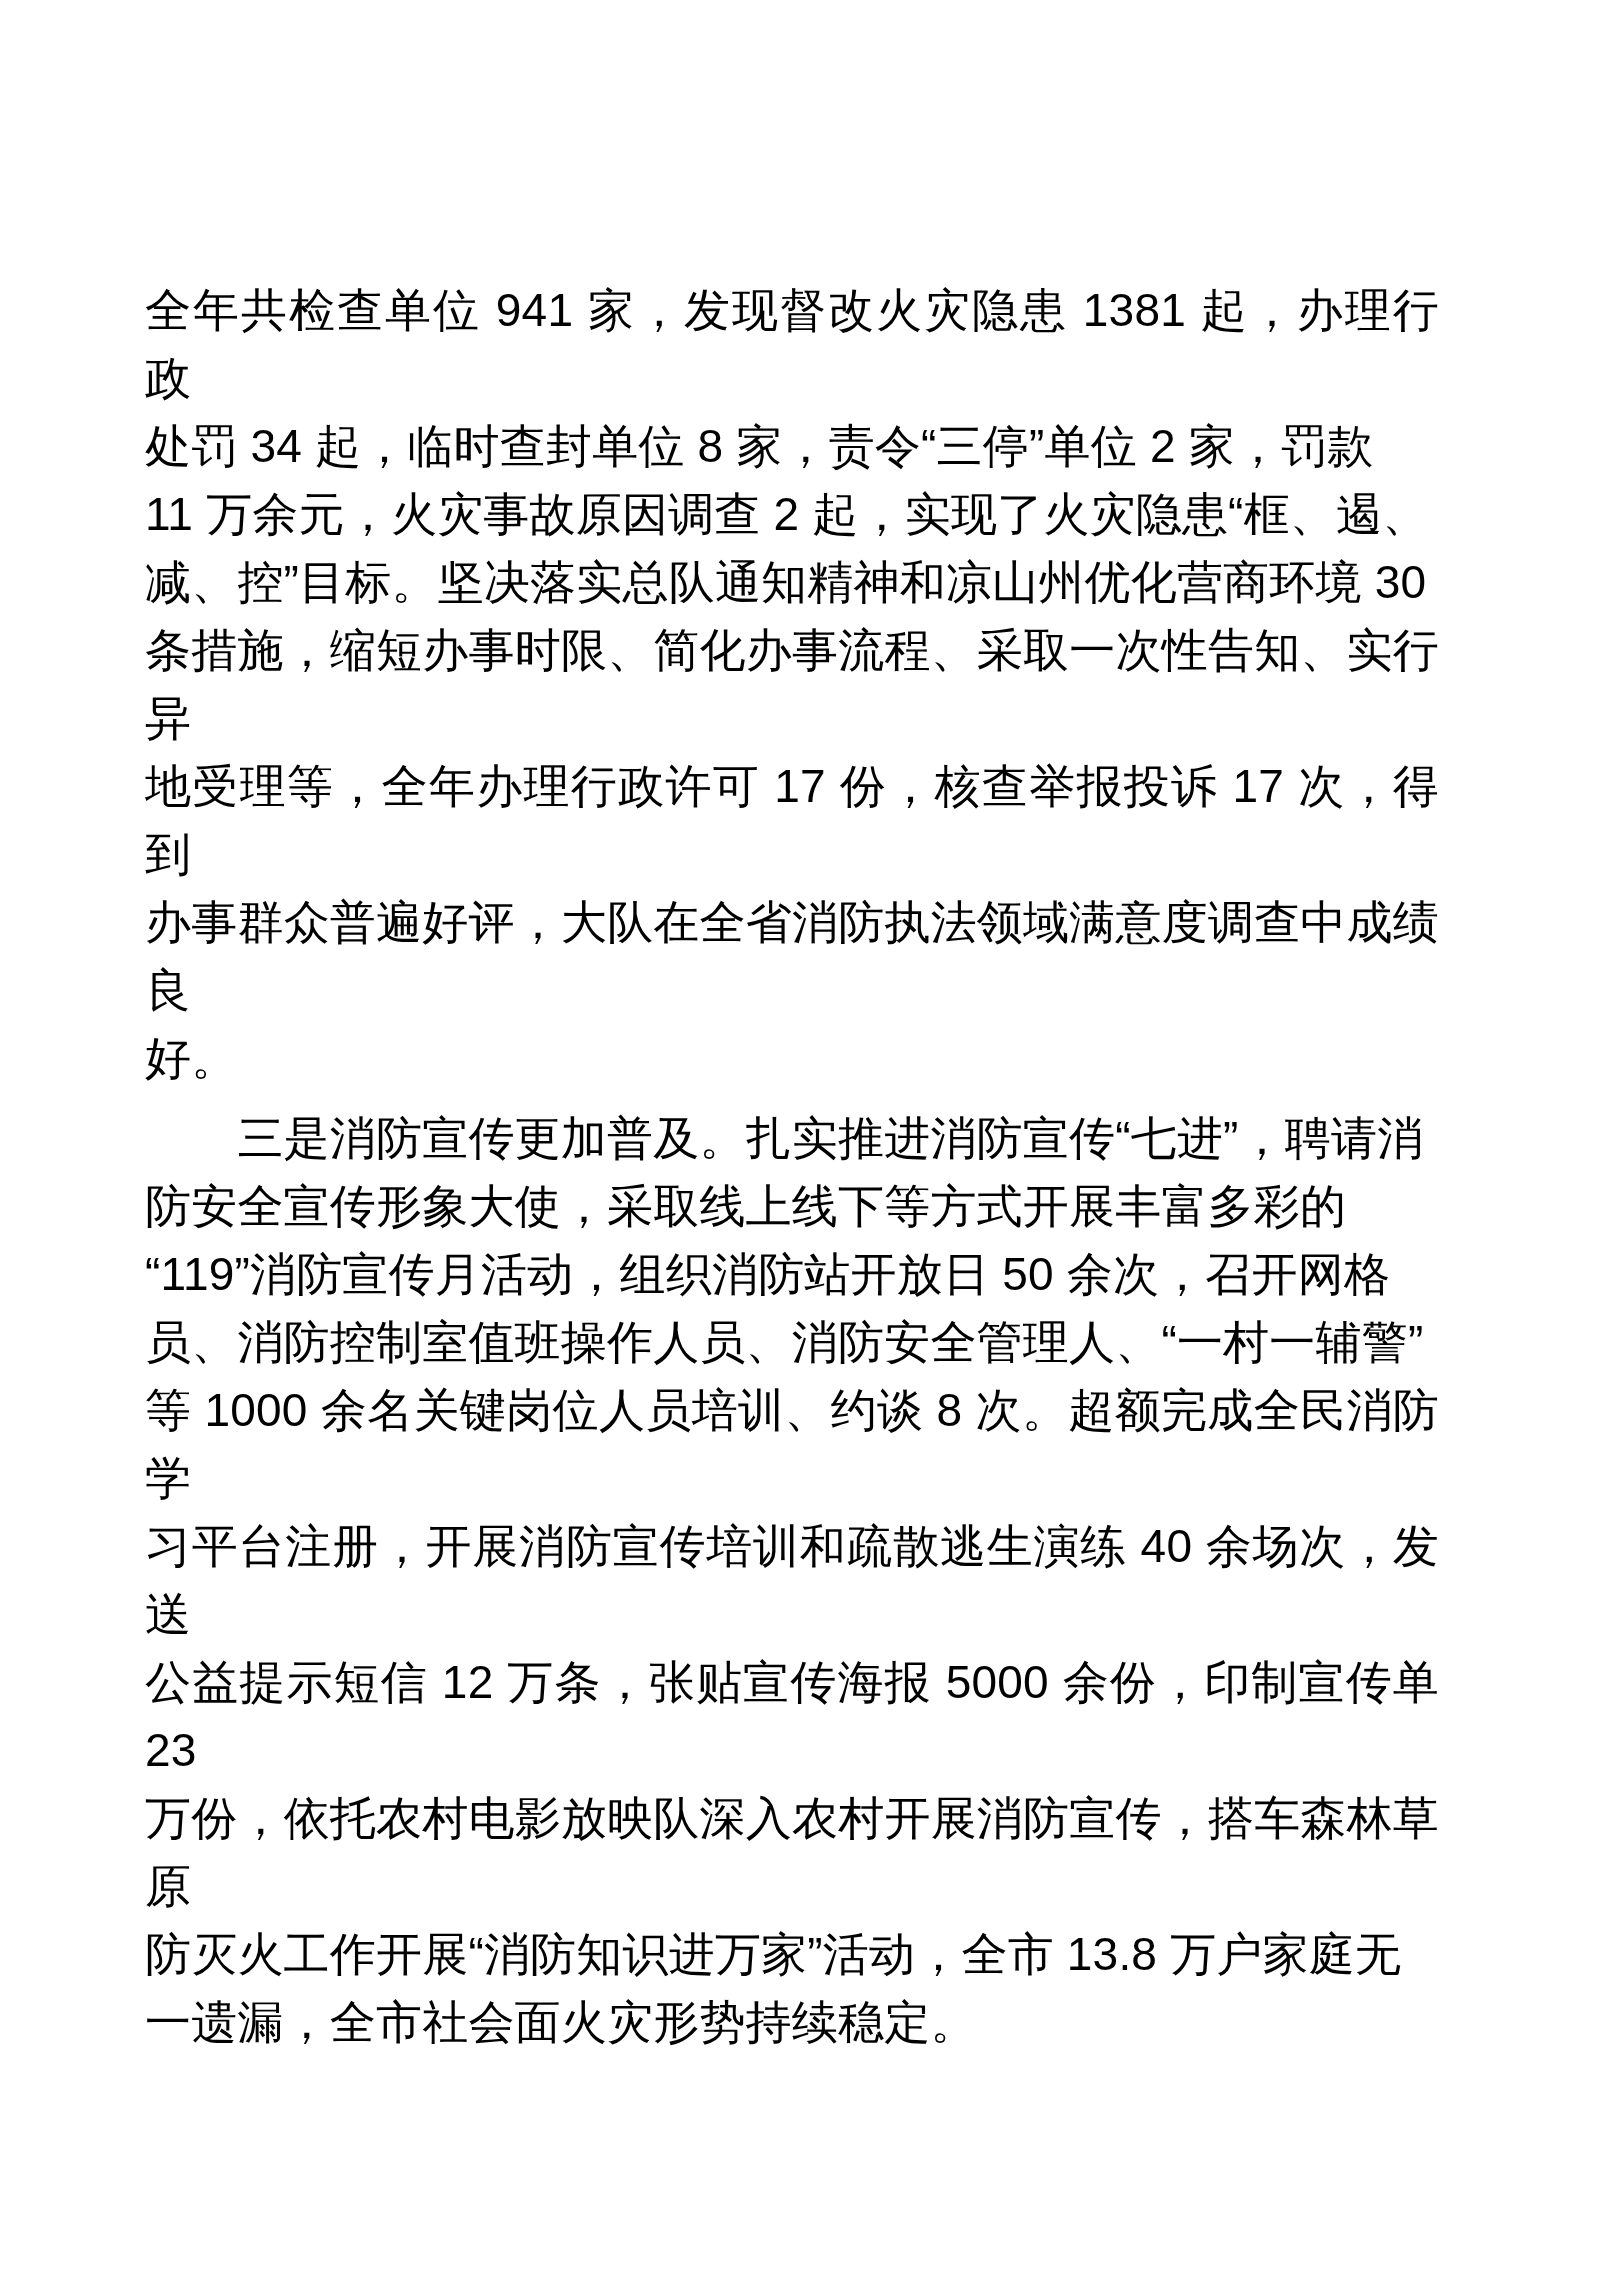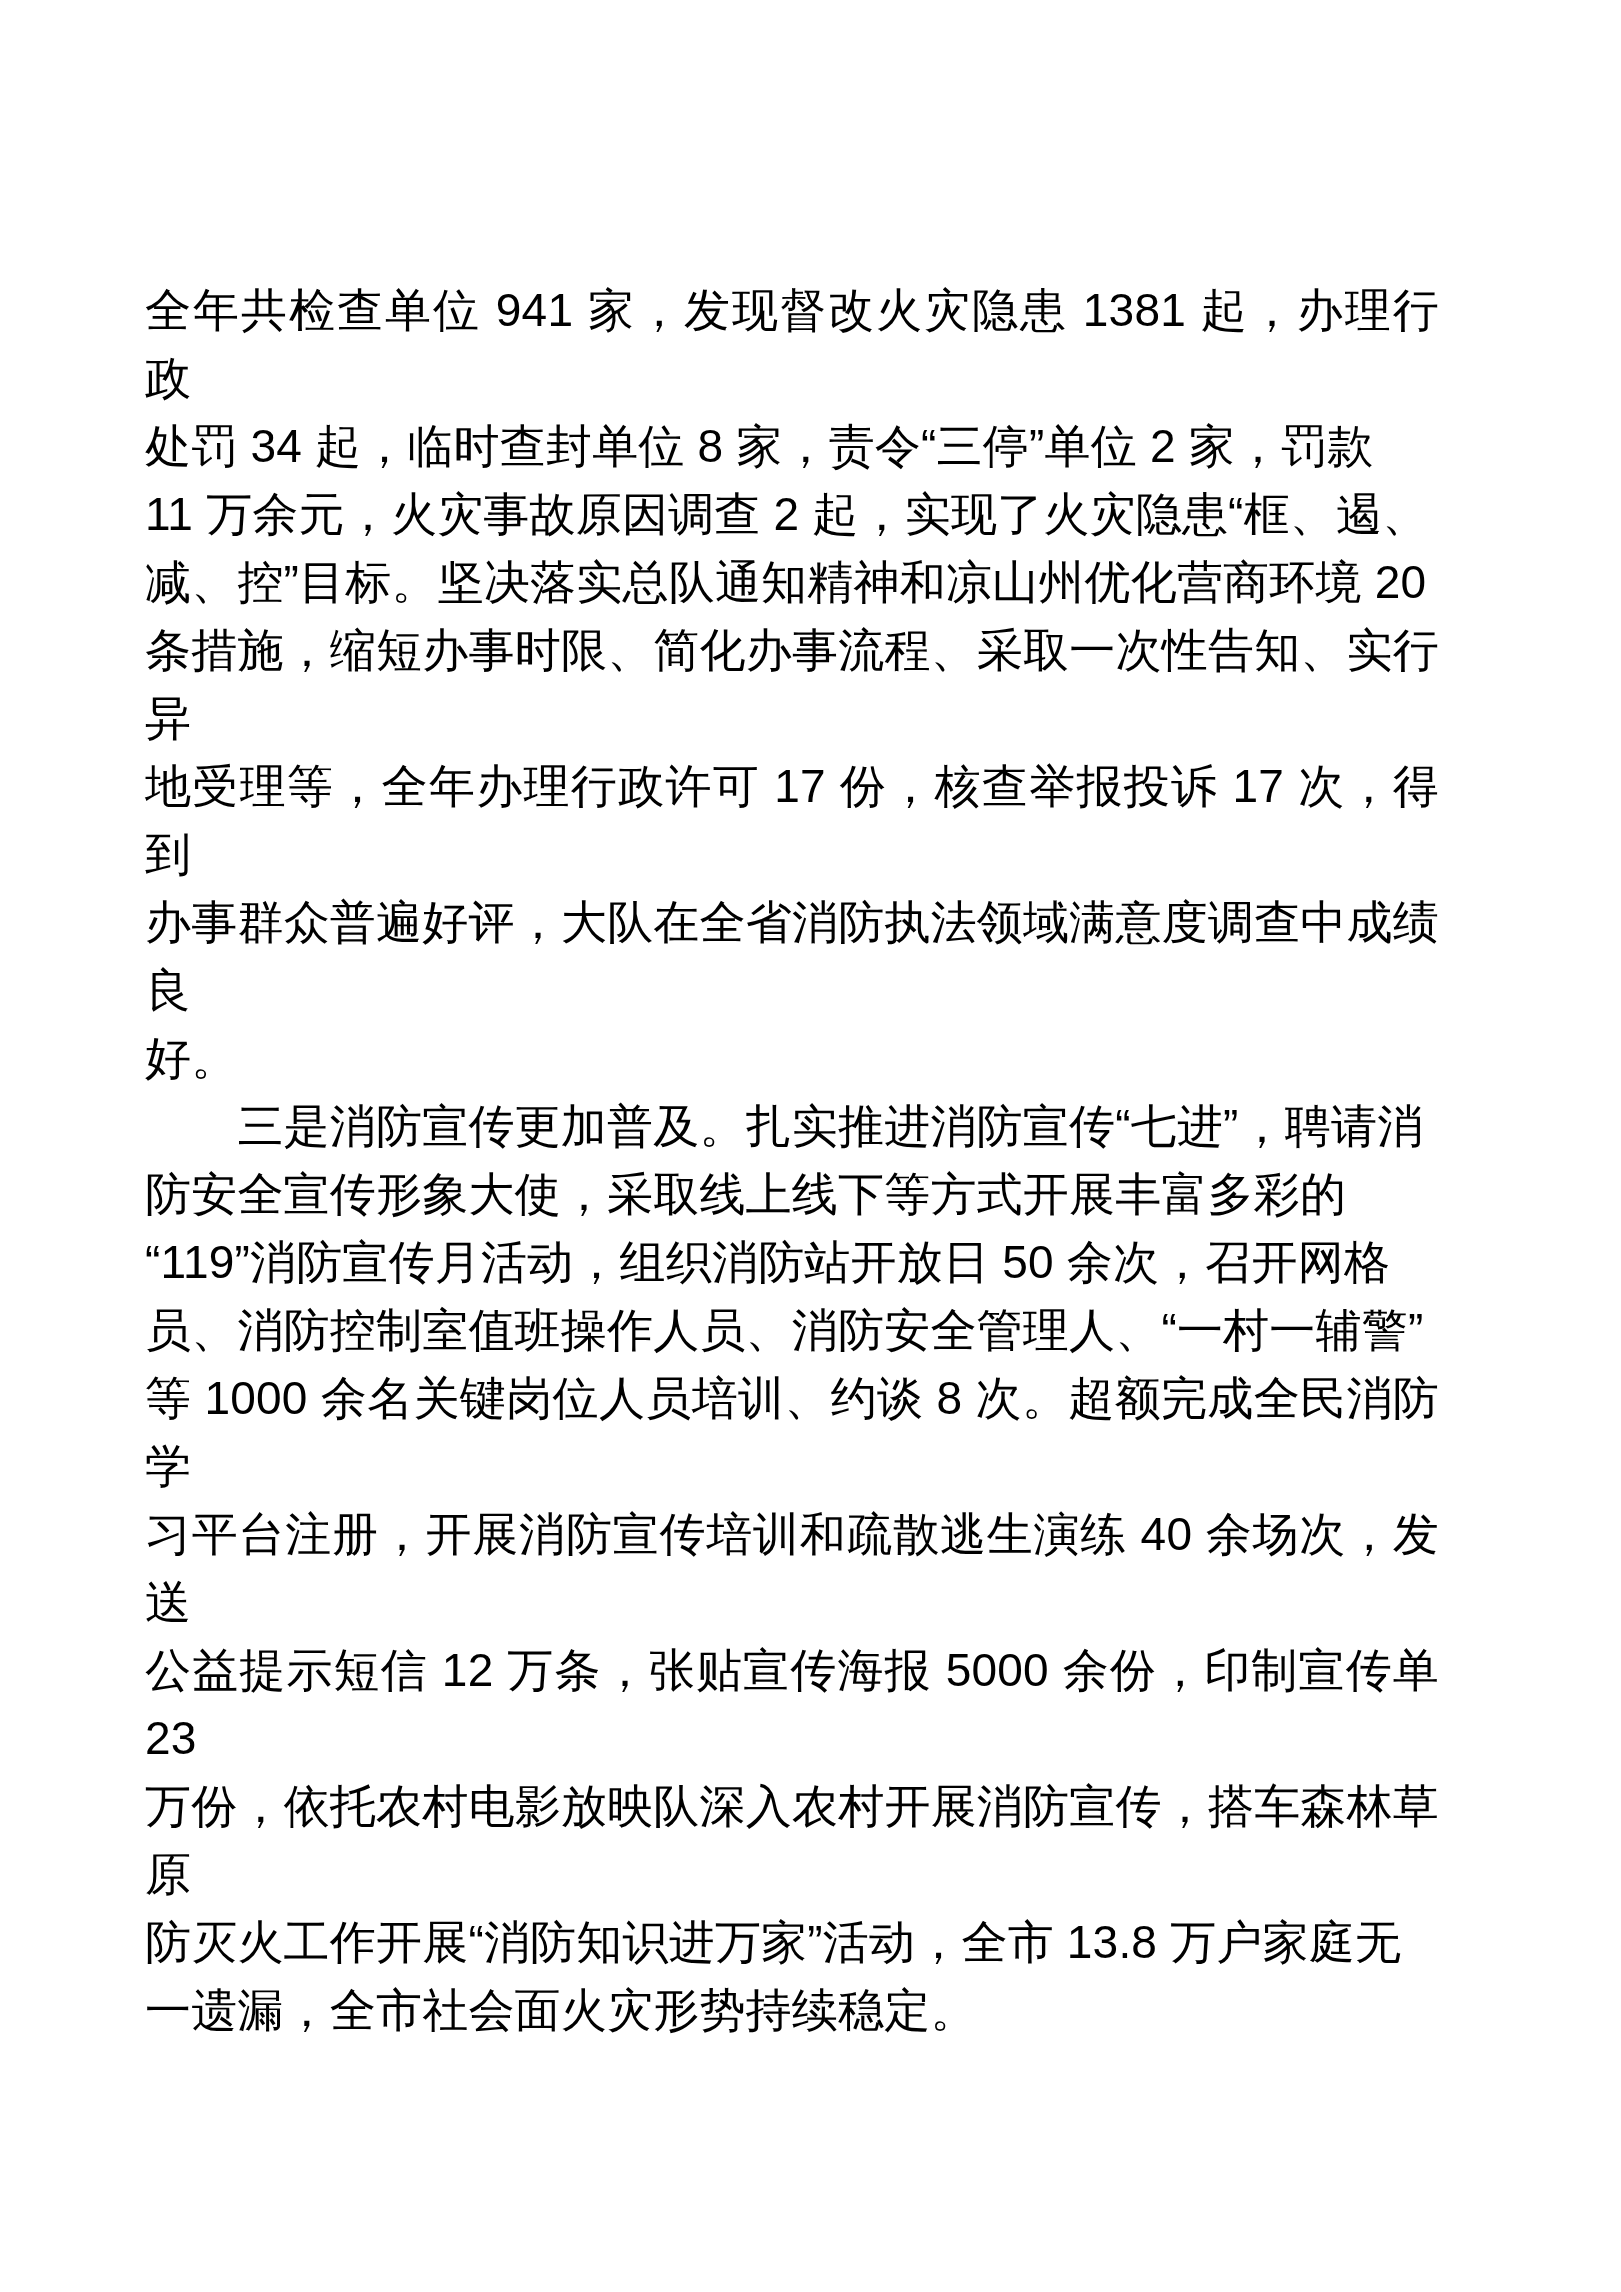--- a/index.html
+++ b/index.html
@@ -31,36 +31,36 @@
     font-size: 46px;
     line-height: 68px;
     letter-spacing: 0.2px;
     text-align: justify;
     text-justify: inter-ideograph;
     font-weight: 400;
     white-space: pre-wrap;
     word-break: break-all;
   }
   .para + .para {
-    margin-top: 0px;
+    margin-top: 12px;
   }
   .para-indent {
     text-indent: 2em;
   }
 </style>
 </head>
 <body>
 
 <div class="page">
   <div class="doc-body">
 
     <p class="para">全年共检查单位 941 家，发现督改火灾隐患 1381 起，办理行政
 处罚 34 起，临时查封单位 8 家，责令“三停”单位 2 家，罚款
 11 万余元，火灾事故原因调查 2 起，实现了火灾隐患“框、遏、
-减、控”目标。坚决落实总队通知精神和凉山州优化营商环境 20
+减、控”目标。坚决落实总队通知精神和凉山州优化营商环境 30
 条措施，缩短办事时限、简化办事流程、采取一次性告知、实行异
 地受理等，全年办理行政许可 17 份，核查举报投诉 17 次，得到
 办事群众普遍好评，大队在全省消防执法领域满意度调查中成绩良
 好。</p>
 
     <p class="para para-indent" style="text-indent: 0px;">　　三是消防宣传更加普及。扎实推进消防宣传“七进”，聘请消
 防安全宣传形象大使，采取线上线下等方式开展丰富多彩的
 “119”消防宣传月活动，组织消防站开放日 50 余次，召开网格
 员、消防控制室值班操作人员、消防安全管理人、“一村一辅警”
 等 1000 余名关键岗位人员培训、约谈 8 次。超额完成全民消防学

